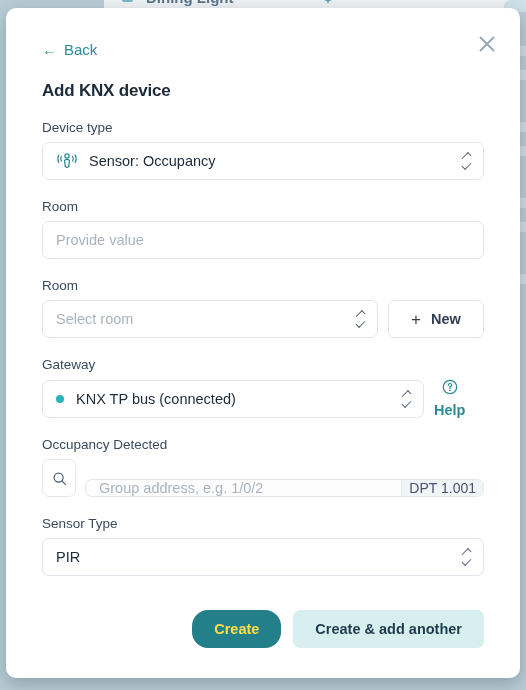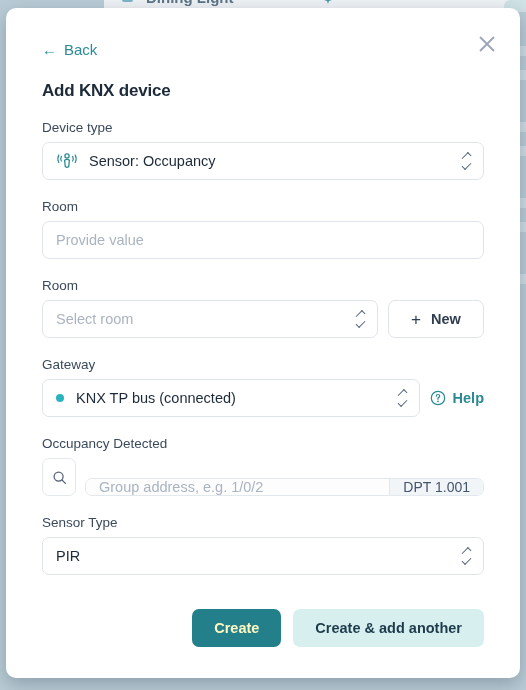--- a/index.html
+++ b/index.html
@@ -219,20 +219,21 @@
   .help-link {
     display: inline-flex;
     align-items: center;
     gap: 7px;
     color: #2b8a95;
     font-size: 14.5px;
     font-weight: bold;
     text-decoration: none;
     cursor: pointer;
     white-space: nowrap;
+    flex-direction: column;
   }
 
   .ga-row { display: flex; align-items: stretch; gap: 9px; }
   .search-btn {
     width: 34px; height: 38px;
     border: 1px solid #e3e8ed;
     border-radius: 7px;
     background: #fff;
     display: flex; align-items: center; justify-content: center;
     cursor: pointer;
@@ -256,21 +257,21 @@
     align-items: center;
     padding: 0 13px;
     font-size: 14.5px;
     color: #aab4c0;
     background: #fdfdfe;
     cursor: text;
   }
   .dpt-badge {
     display: flex;
     align-items: center;
-    padding: 0 13px;
+    padding: 0 7px;
     background: #f2f5f8;
     border-left: 1px solid #e3e8ed;
     font-size: 14px;
     color: #46556a;
     white-space: nowrap;
     text-align: right;
   }
 
   .actions {
     display: flex;
@@ -281,21 +282,21 @@
   .btn {
     height: 38px;
     padding: 0 22px;
     border: none;
     border-radius: 7px;
     font-size: 14.5px;
     font-weight: bold;
     font-family: "Liberation Sans", sans-serif;
     cursor: pointer;
   }
-  .btn-primary { background: #23808a; color: #fef9c3; }
+  .btn-primary { background: #23808a; color: #fde047; border-radius: 16px; }
   .btn-secondary { background: #d7efef; color: #1d3b4a; }
 </style>
 </head>
 <body>
 
 <div id="backdrop">
 
   <div class="bg-card">
     <div class="bg-card-dot"></div>
     <div class="bg-card-text">Dining Light</div>

